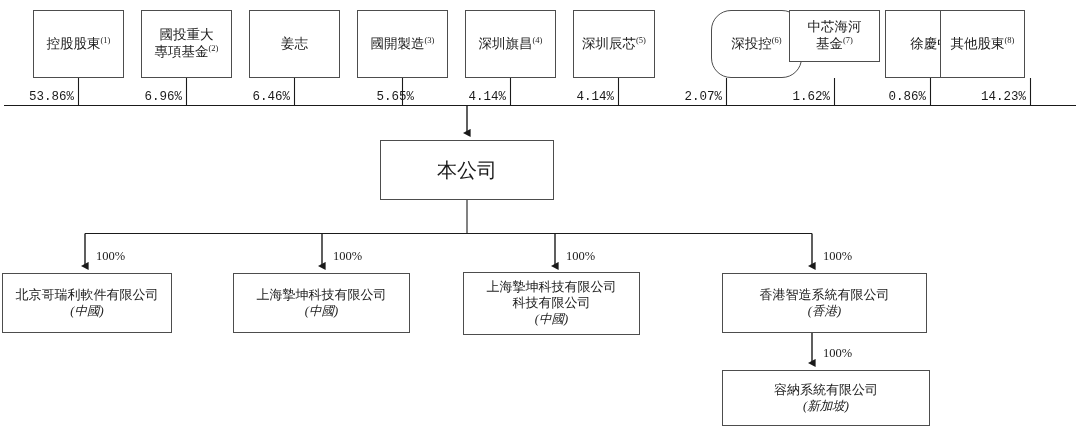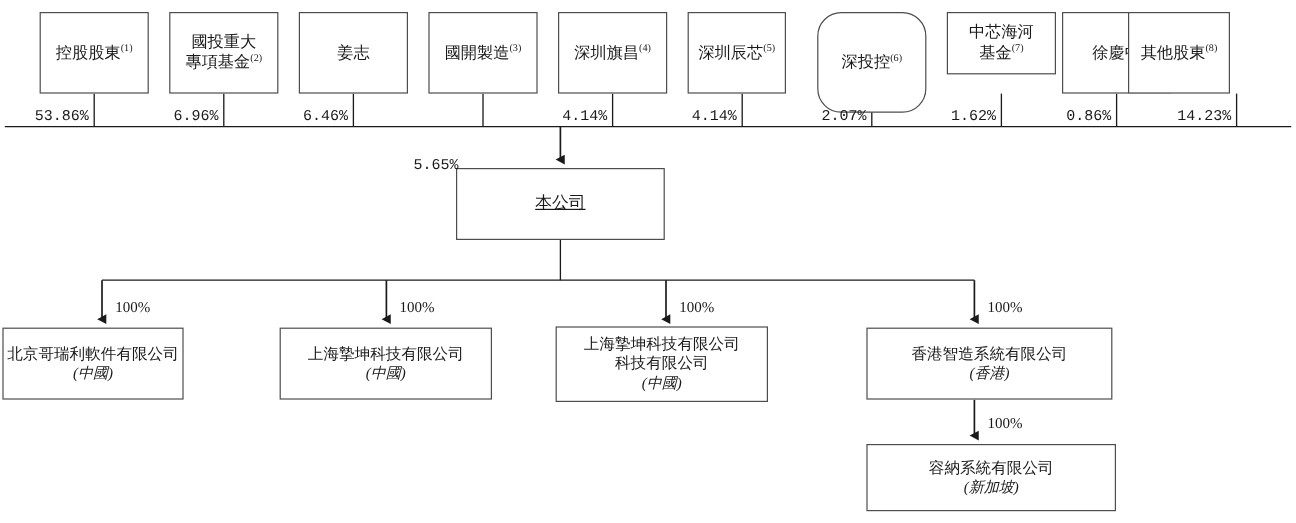--- a/index.html
+++ b/index.html
@@ -42,22 +42,21 @@
   .node-label {
     display: block;
     width: 100%;
     padding: 0 3px;
     box-sizing: border-box;
   }
   .shareholder-box {
     font-size: 13.5px;
   }
   .company-box {
-    font-size: 14px;
-    text-decoration: underline;
+    font-size: 20px;
   }
   .subsidiary-box {
     font-size: 13px;
   }
   .sup-mark {
     font-size: 8.5px;
     vertical-align: super;
     line-height: 0;
   }
   .region-note {
@@ -132,49 +131,49 @@
   </div>
   <div class="node-box shareholder-box" style="left:357px;top:10px;width:91px;height:68px;">
     <span class="node-label"><span>國開製造</span><span class="sup-mark">(3)</span></span>
   </div>
   <div class="node-box shareholder-box" style="left:465px;top:10px;width:91px;height:68px;">
     <span class="node-label"><span>深圳旗昌</span><span class="sup-mark">(4)</span></span>
   </div>
   <div class="node-box shareholder-box" style="left:573px;top:10px;width:82px;height:68px;">
     <span class="node-label"><span>深圳辰芯</span><span class="sup-mark">(5)</span></span>
   </div>
-  <div class="node-box shareholder-box" style="left:681px;top:10px;width:91px;height:84px;border-radius:20px;">
+  <div class="node-box shareholder-box" style="left:711px;top:10px;width:91px;height:68px;border-radius:20px;">
     <span class="node-label"><span>深投控</span><span class="sup-mark">(6)</span></span>
   </div>
   <div class="node-box shareholder-box" style="left:789px;top:10px;width:91px;height:52px;">
     <span class="node-label"><span>中芯海河</span><br><span>基金</span><span class="sup-mark">(7)</span></span>
   </div>
   <div class="node-box shareholder-box" style="left:885px;top:10px;width:91px;height:68px;">
     <span class="node-label"><span>徐慶中</span><span class="sup-mark"></span></span>
   </div>
   <div class="node-box shareholder-box" style="left:940px;top:10px;width:85px;height:68px;">
     <span class="node-label"><span>其他股東</span><span class="sup-mark">(8)</span></span>
   </div>
 
   <div class="pct-label pct-top" style="left:8px;top:90px;width:66px;">53.86%</div>
   <div class="pct-label pct-top" style="left:120px;top:90px;width:62px;">6.96%</div>
   <div class="pct-label pct-top" style="left:228px;top:90px;width:62px;">6.46%</div>
-  <div class="pct-label pct-top" style="left:320px;top:90px;width:62px;margin-top:41px;">5.65%</div>
+  <div class="pct-label pct-top" style="left:352px;top:90px;width:62px;">5.65%</div>
   <div class="pct-label pct-top" style="left:444px;top:90px;width:62px;">4.14%</div>
   <div class="pct-label pct-top" style="left:552px;top:90px;width:62px;">4.14%</div>
   <div class="pct-label pct-top" style="left:660px;top:90px;width:62px;">2.07%</div>
   <div class="pct-label pct-top" style="left:768px;top:90px;width:62px;">1.62%</div>
   <div class="pct-label pct-top" style="left:864px;top:90px;width:62px;">0.86%</div>
   <div class="pct-label pct-top" style="left:962px;top:90px;width:64px;">14.23%</div>
 
   <div class="node-box company-box" style="left:380px;top:140px;width:174px;height:60px;">
     <span class="node-label">本公司</span>
   </div>
 
-  <div class="node-box subsidiary-box" style="left:2px;top:273px;width:151px;height:60px;">
+  <div class="node-box subsidiary-box" style="left:2px;top:273px;width:170px;height:60px;">
     <span class="node-label"><span>北京哥瑞利軟件有限公司</span><span class="region-note">(中國)</span></span>
   </div>
   <div class="node-box subsidiary-box" style="left:233px;top:273px;width:177px;height:60px;">
     <span class="node-label"><span>上海摯坤科技有限公司</span><span class="region-note">(中國)</span></span>
   </div>
   <div class="node-box subsidiary-box" style="left:463px;top:272px;width:177px;height:63px;">
     <span class="node-label"><span>上海摯坤科技有限公司</span><br><span>科技有限公司</span><span class="region-note">(中國)</span></span>
   </div>
   <div class="node-box subsidiary-box" style="left:722px;top:273px;width:205px;height:60px;">
     <span class="node-label"><span>香港智造系統有限公司</span><span class="region-note">(香港)</span></span>

